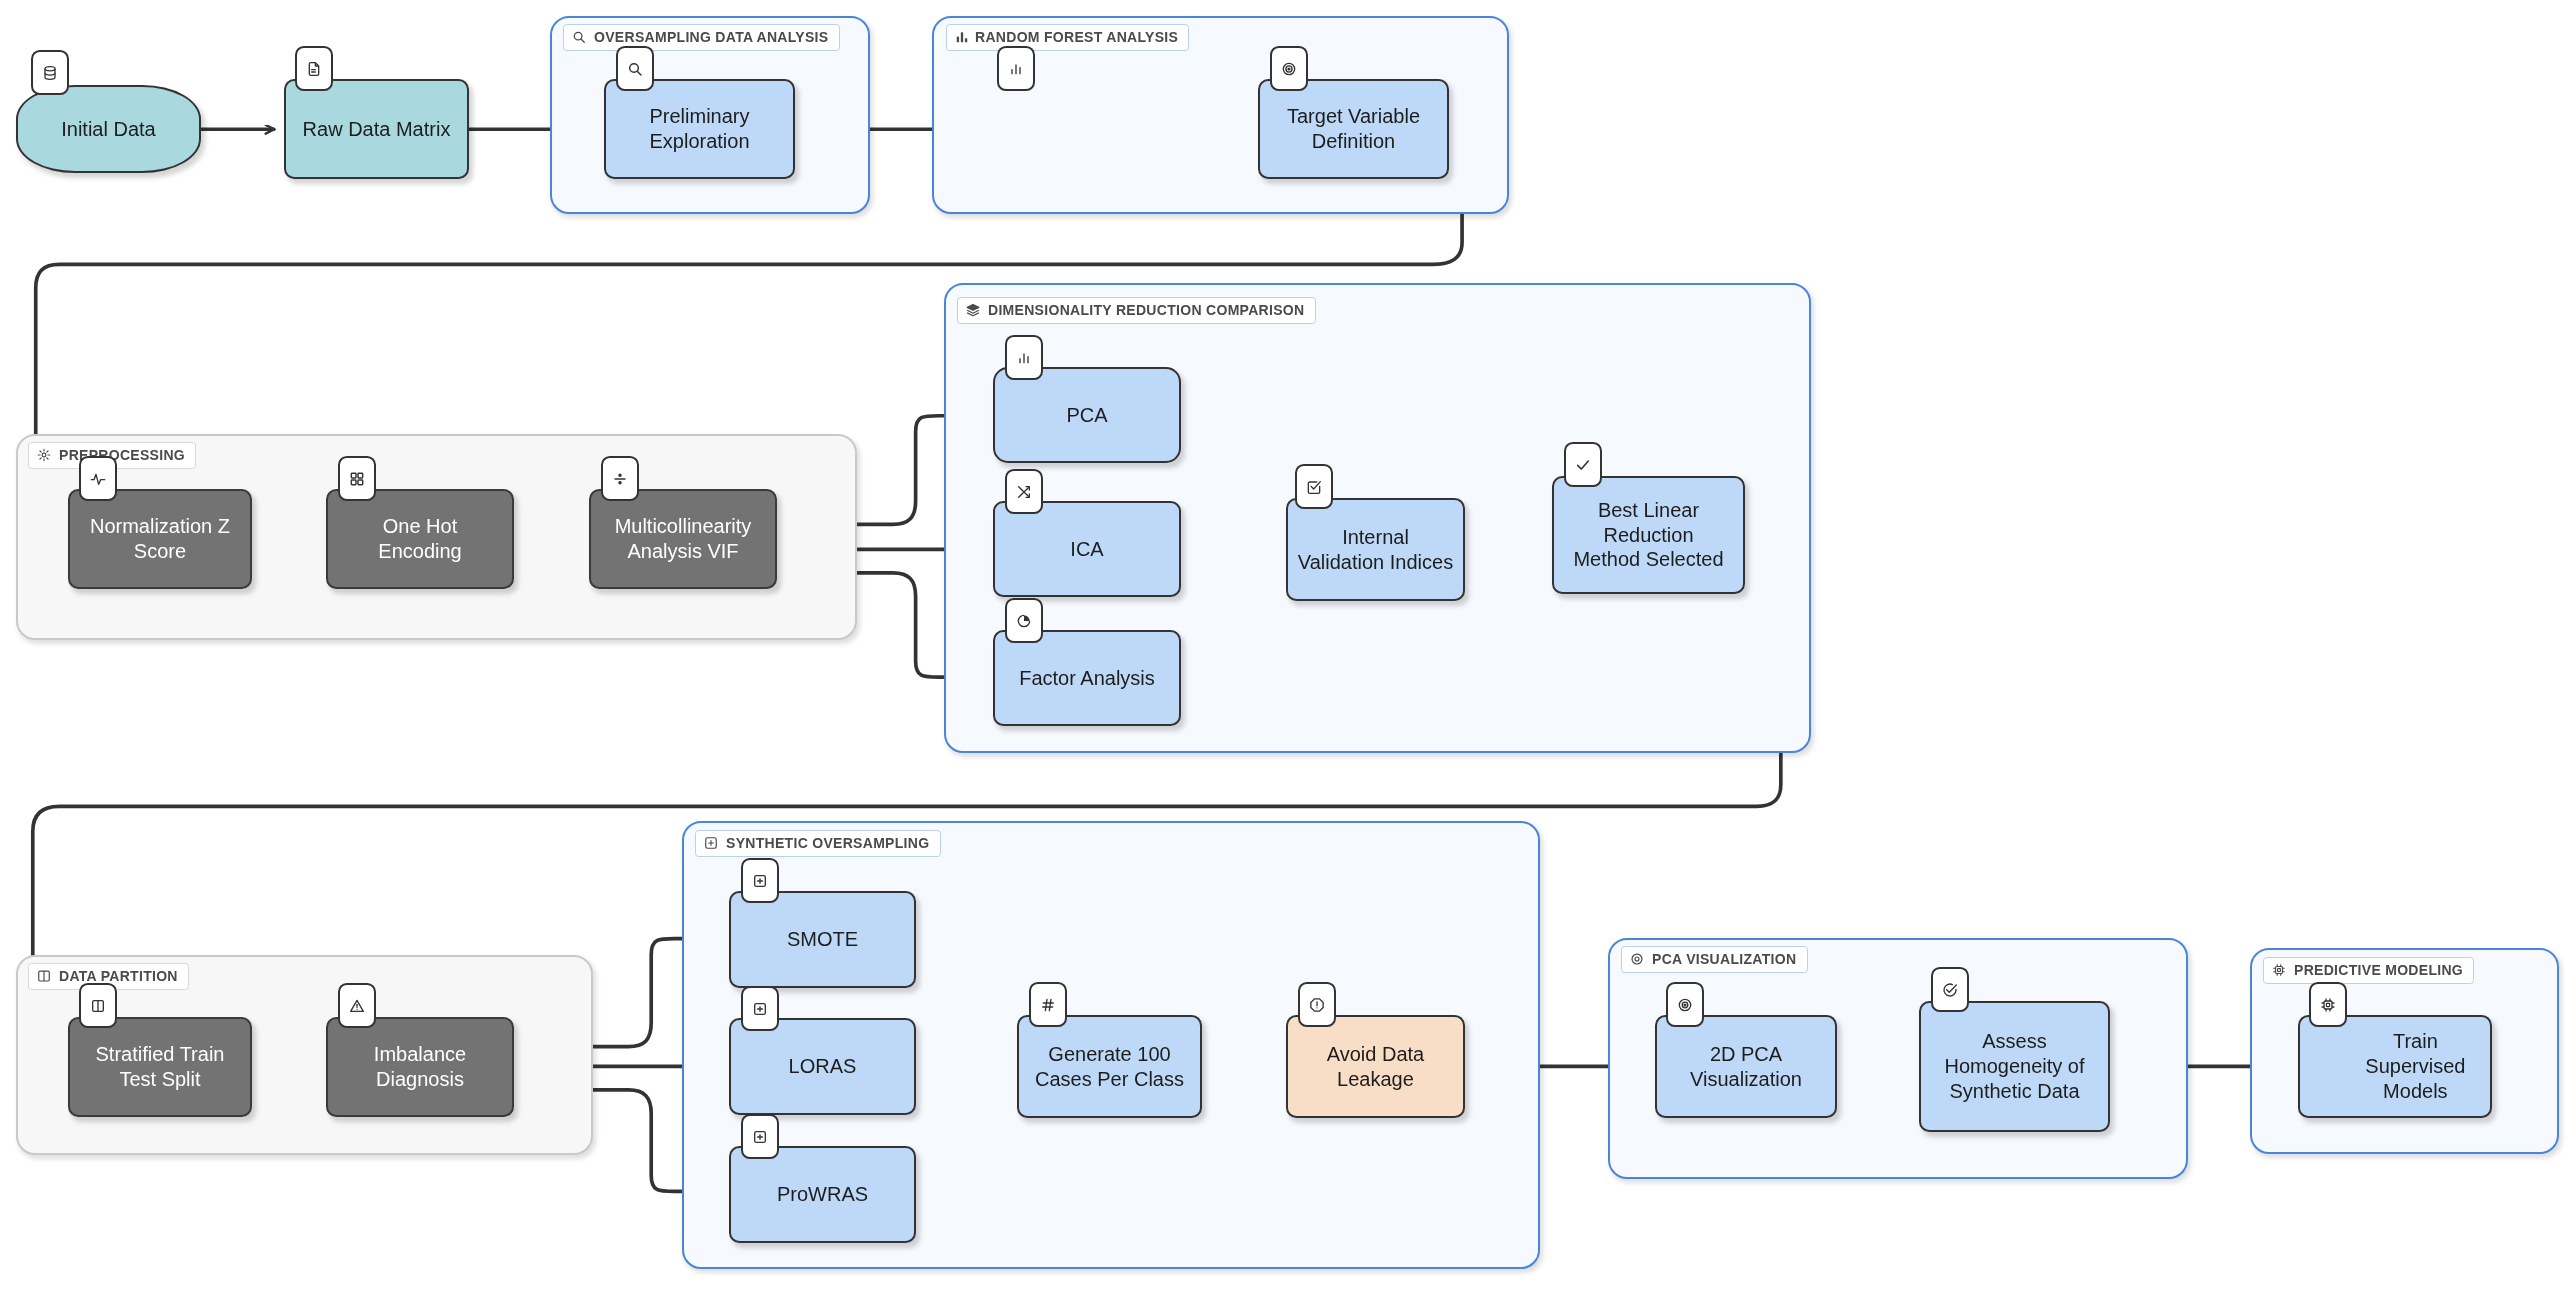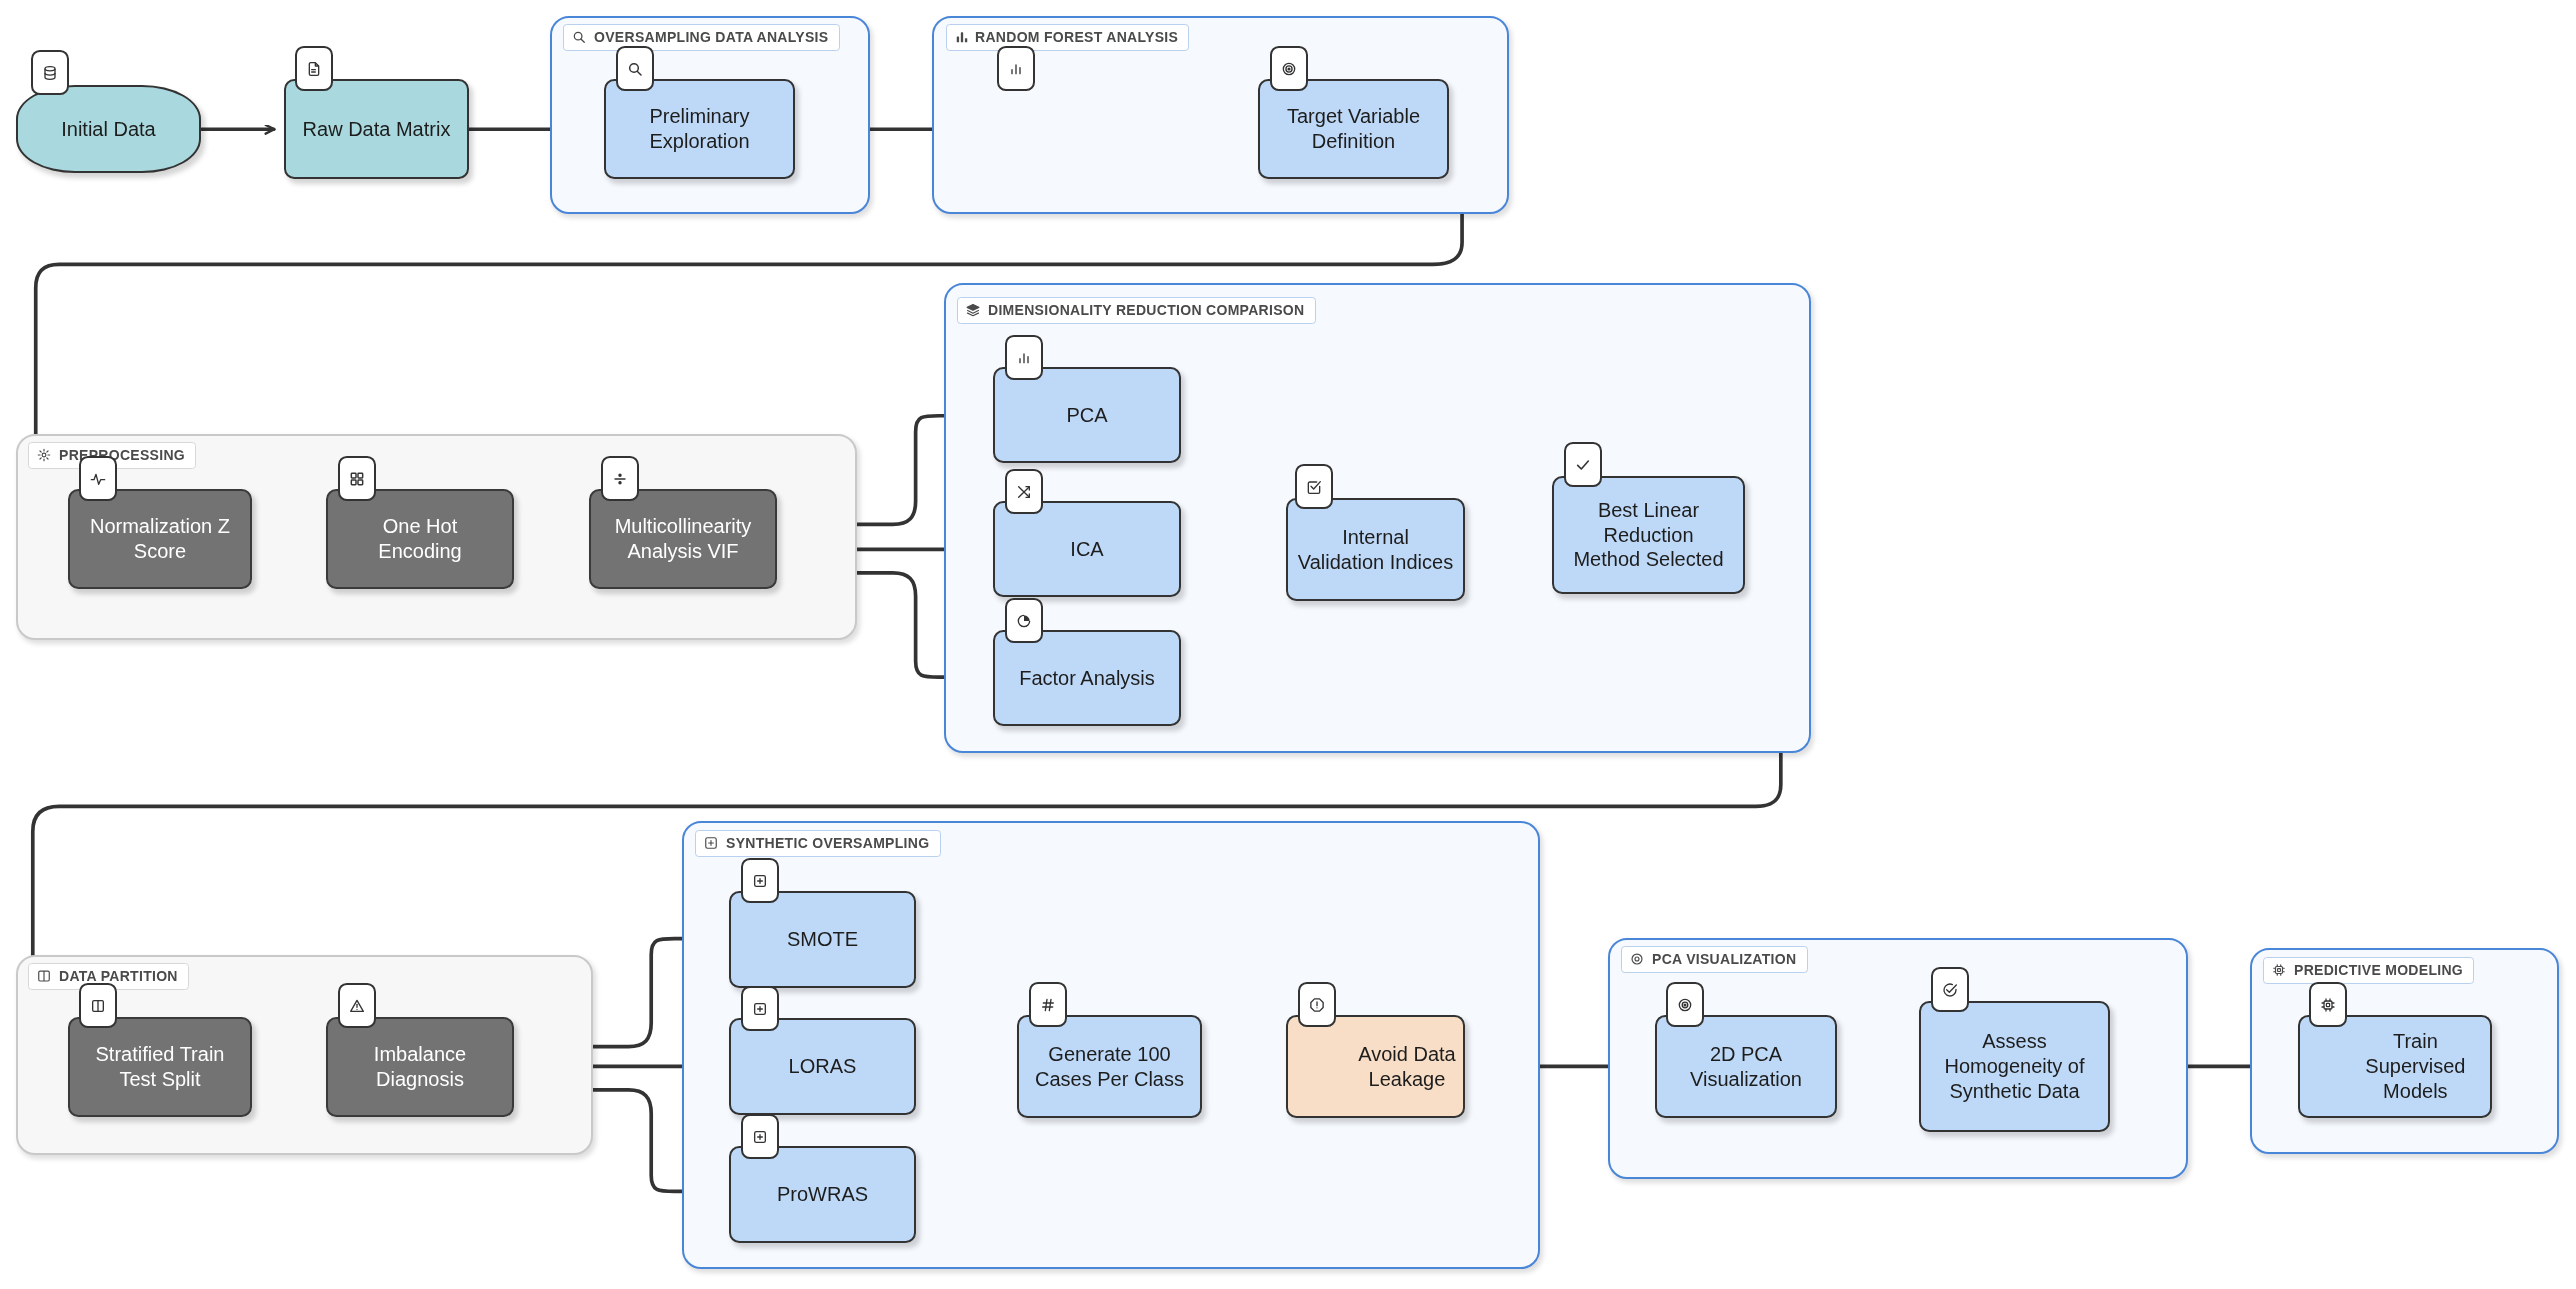--- a/index.html
+++ b/index.html
@@ -18,21 +18,21 @@
   .chip.grey{border:1.1px solid #d8d8d8;}
   .chip svg{display:block;}
   
   .node{position:absolute;box-sizing:border-box;border:2.2px solid #333333;border-radius:10.3px;
         display:flex;align-items:center;justify-content:center;text-align:center;
         font-size:20px;line-height:1.24;color:#1d1d1d;padding:4.4px 7.3px;
         box-shadow:3.7px 4.4px 5.1px rgba(0,0,0,.17);}
   .node.teal{background:#a9d9de;}
   .node.blue{background:#bed9f7;}
   .node.dark{background:#737373;color:#ffffff;border-color:#3a3a3a;}
-  .node.orange{background:#f8dec6;justify-content:flex-end;}
+  .node.orange{background:#f8dec6;}
   .node.cyl{border-radius:59px/34px;}
   
   .badge{position:absolute;width:34px;height:41px;background:#fff;border:2.6px solid #333;
          border-radius:8.8px;display:flex;align-items:center;justify-content:center;z-index:6;}
   .badge svg{display:block;}
 </style>
 </head>
 <body>
 
 <div id="stage">
@@ -242,21 +242,21 @@
     <span>Multicollinearity<br>Analysis VIF</span>
   </div>
   <div class="badge" style="left:601px;top:456px;">
     <svg width="16" height="16" viewBox="0 0 24 24" fill="none" stroke="#333" stroke-width="2" stroke-linecap="round">
         <circle cx="12" cy="6.5" r="1.6" fill="#333"></circle>
         <line x1="4.5" y1="12" x2="19.5" y2="12"></line>
         <circle cx="12" cy="17.5" r="1.6" fill="#333"></circle>
       </svg>
   </div>
 
-  <div class="node blue" style="left:993px;top:367px;width:188px;height:96px;">
+  <div class="node blue" style="left:993px;top:367px;width:188px;height:96px;border-radius:15px;">
     <span>PCA</span>
   </div>
   <div class="badge" style="left:1005px;top:335px;">
     <svg width="16" height="16" viewBox="0 0 24 24" fill="none" stroke="#333" stroke-width="2" stroke-linecap="round">
         <line x1="6" y1="19" x2="6" y2="13"></line>
         <line x1="12" y1="19" x2="12" y2="6"></line>
         <line x1="18" y1="19" x2="18" y2="10"></line>
       </svg>
   </div>
 

